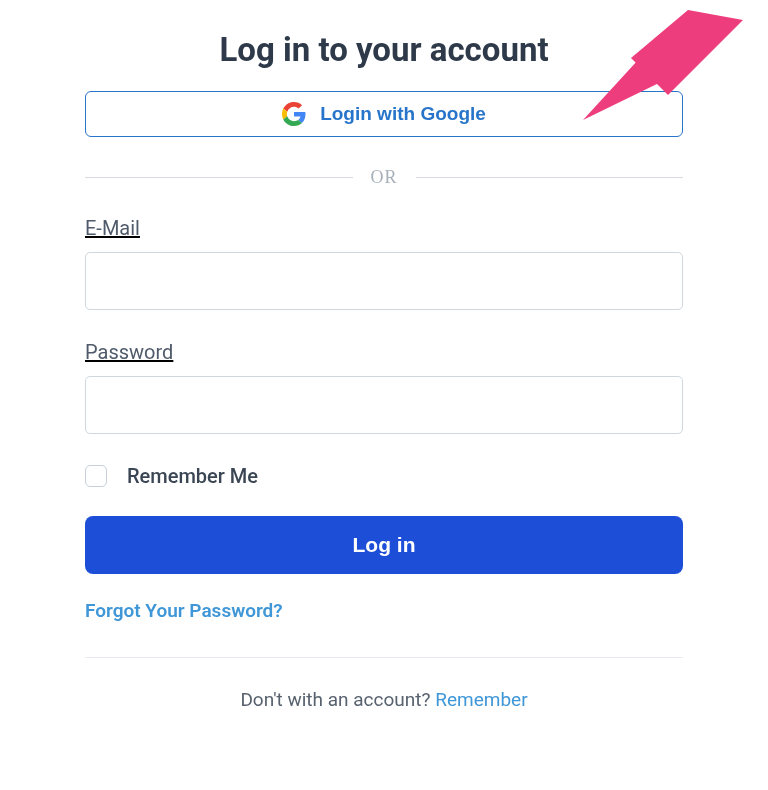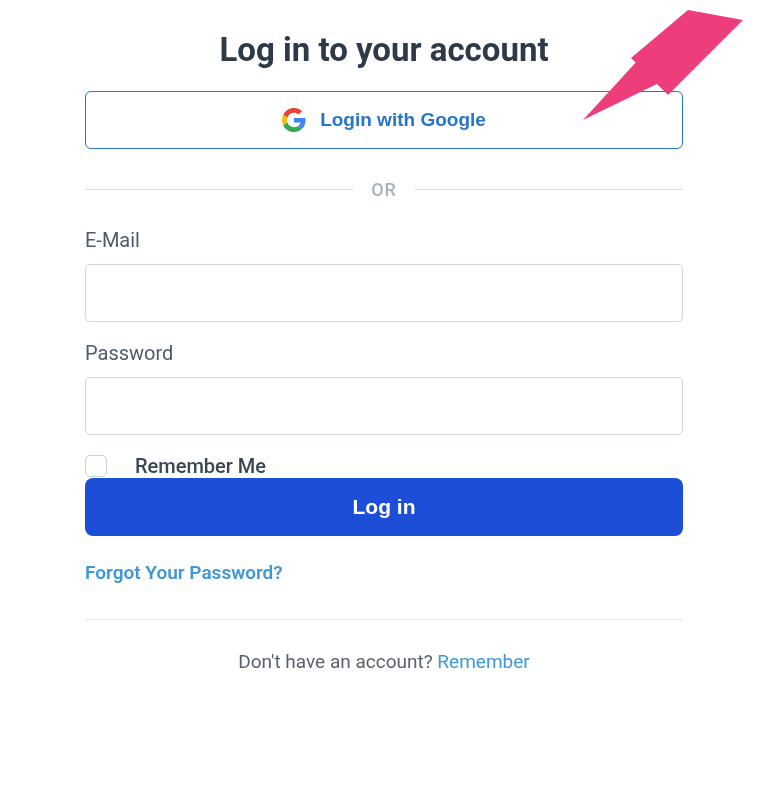--- a/index.html
+++ b/index.html
@@ -19,21 +19,21 @@
     }
     .page-title {
       text-align: center;
       color: #2e3a4a;
       font-size: 33px;
       font-weight: 700;
       margin-bottom: 22px;
     }
     .google-btn {
       width: 100%;
-      height: 58px;
+      height: 46px;
       border: 1.5px solid #2775ca;
       border-radius: 6px;
       background: #fff;
       display: flex;
       align-items: center;
       justify-content: center;
       gap: 14px;
       cursor: pointer;
       color: #2775ca;
       font-size: 19px;
@@ -52,44 +52,47 @@
       flex: 1;
       height: 1px;
       background: #d7dbe0;
     }
     .divider-text {
       padding: 0 18px;
       color: #a8b0ba;
       font-size: 18px;
       font-weight: 500;
       letter-spacing: 1px;
+      font-family: Liberation Serif, serif;
     }
     .field-group {
-      margin-bottom: 19px;
+      margin-bottom: 30px;
+      text-decoration: underline;
     }
     .field-label {
       display: block;
       color: #4f5b6b;
       font-size: 20px;
       font-weight: 400;
       margin-bottom: 12px;
     }
     .text-input {
       width: 100%;
       height: 58px;
       border: 1px solid #cfd6de;
       border-radius: 5px;
       padding: 0 14px;
       font-size: 17px;
       background: #fff;
     }
     .remember-wrap {
       display: flex;
       align-items: center;
-      gap: 28px;
+      gap: 20px;
+      margin-bottom: 28px;
     }
     .checkbox {
       width: 22px;
       height: 22px;
       border: 1.5px solid #c8cfd8;
       border-radius: 5px;
       background: #fff;
       appearance: none;
       cursor: pointer;
     }
@@ -184,21 +187,21 @@
 
   <button class="login-btn">Log in</button>
 
   <div class="forgot-wrap">
     <a class="forgot-link">Forgot Your Password?</a>
   </div>
 
   <div class="bottom-divider"></div>
 
   <div class="register-wrap">
-    <span>Don't have an account? </span><a class="register-link">Remember</a>
+    <span>Don't with an account? </span><a class="register-link">Remember</a>
   </div>
 </div>
 
 <svg class="arrow" viewBox="0 0 170 120">
   <g fill="#ee3d7d">
     <polygon points="0,110 55,50 78,72"></polygon>
     <polygon points="48,48 105,0 160,10 85,85"></polygon>
   </g>
 </svg>
 

